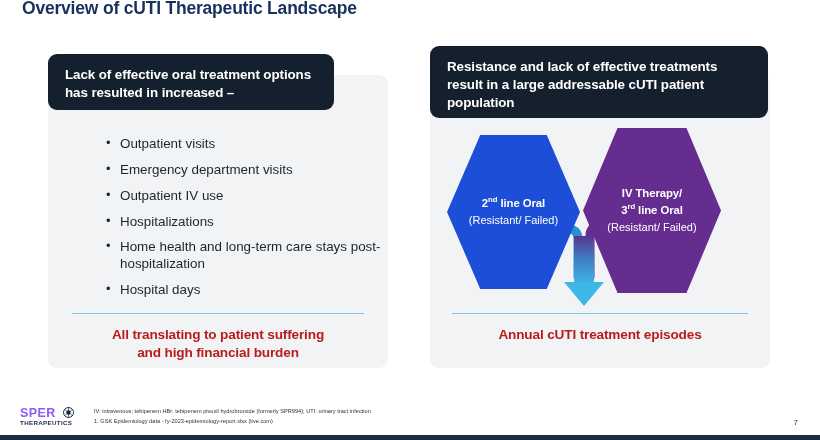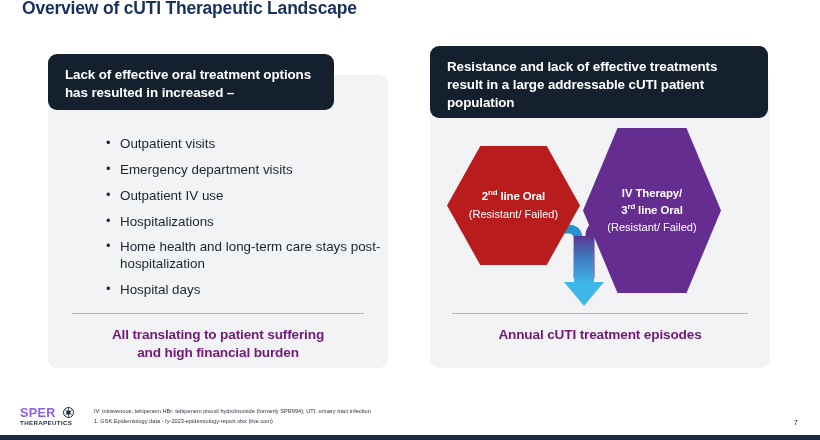--- a/index.html
+++ b/index.html
@@ -118,21 +118,21 @@
   .divider-right {
     left: 452px;
     top: 313px;
     width: 296px;
   }
   .card-footer {
     position: absolute;
     text-align: center;
     font-weight: bold;
     font-size: 13.6px;
-    color: #701a75;
+    color: #b91c1c;
     line-height: 1.36;
     letter-spacing: -0.15px;
   }
   .footer-left {
     left: 58px;
     top: 326px;
     width: 320px;
   }
   .footer-right {
     left: 440px;
@@ -159,24 +159,24 @@
     flex-direction: column;
     align-items: center;
     justify-content: center;
     color: #ffffff;
     text-align: center;
     box-sizing: border-box;
     clip-path: polygon(25% 0%, 75% 0%, 100% 50%, 75% 100%, 25% 100%, 0% 50%);
   }
   .hex-blue {
     left: 17px;
-    top: 20px;
+    top: 9px;
     width: 133px;
-    height: 119px;
-    background: #b91c1c;
+    height: 154px;
+    background: #1d4ed8;
   }
   .hex-purple {
     left: 153px;
     top: 2px;
     width: 138px;
     height: 165px;
     background: #662d91;
   }
   .hex-title {
     font-weight: bold;

